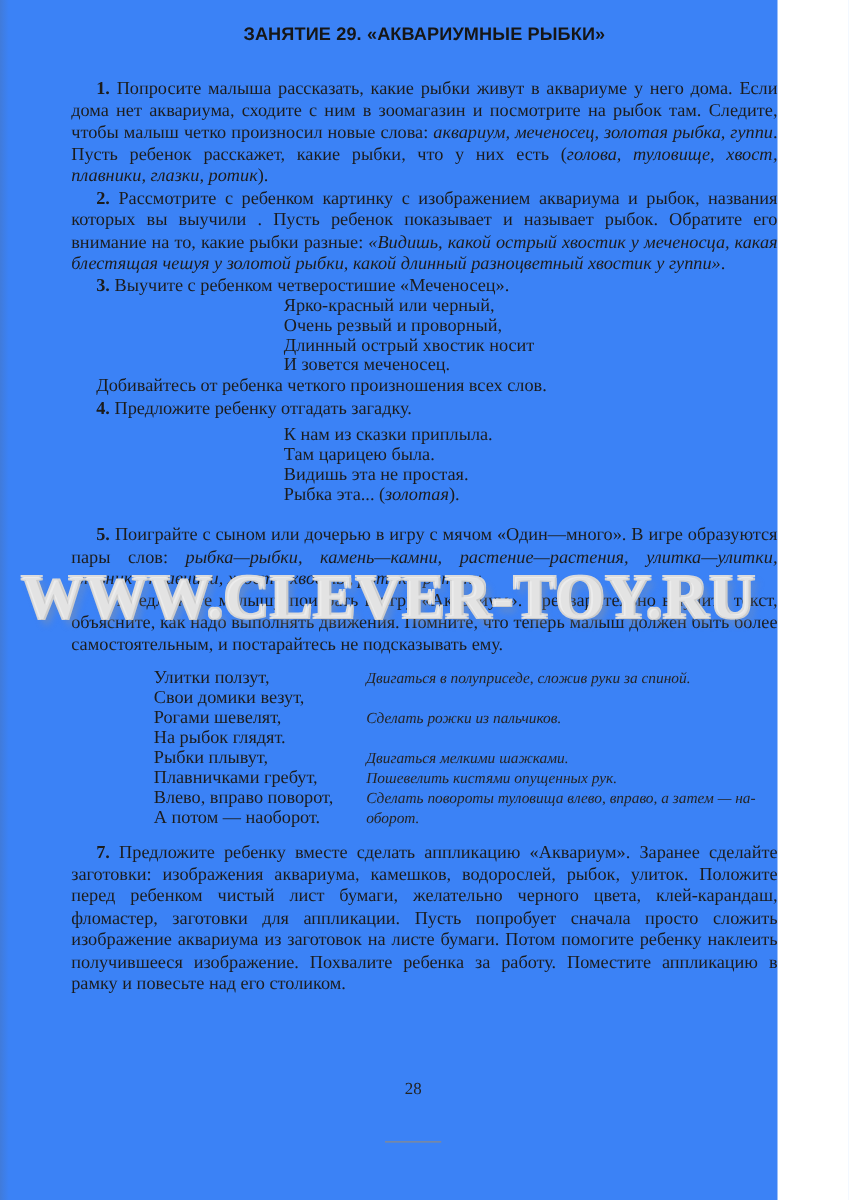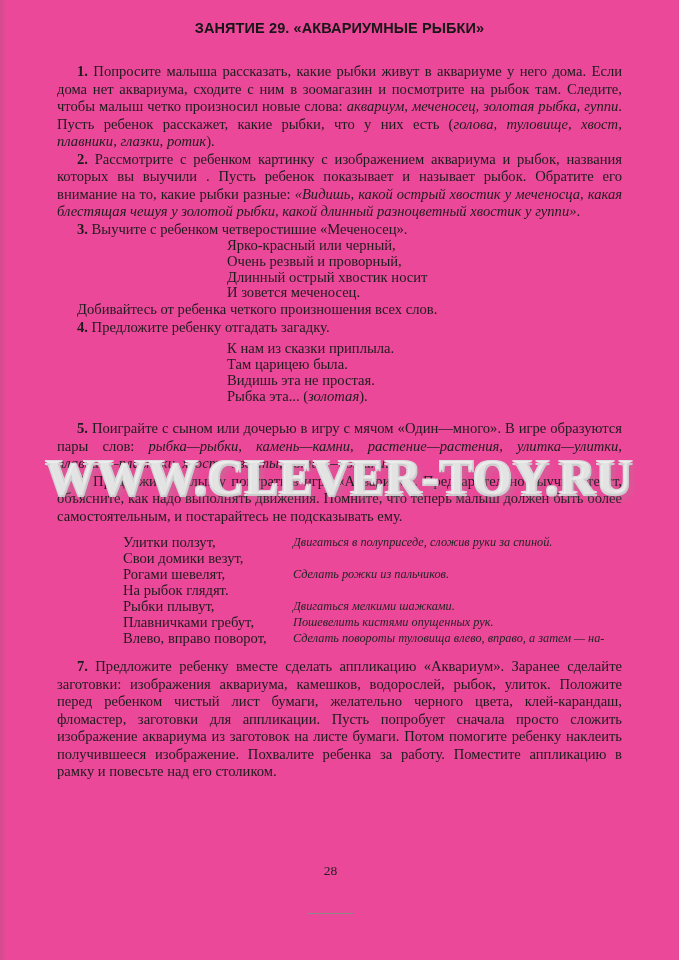--- a/index.html
+++ b/index.html
@@ -1,19 +1,19 @@
 <!DOCTYPE html>
 <html lang="ru"><head>
 <meta charset="utf-8">
 <style>
   html,body{margin:0;padding:0;background:#ffffff;}
   .page{
     position:relative;
-    width:679px;height:960px;
-    background:#ec4899;
+    width:622px;height:960px;
+    background:#3b82f6;
     font-family:"Liberation Serif", serif;
     color:#1c1c1c;
     overflow:hidden;
   }
   .scan-edge{
     position:absolute;left:0;top:0;bottom:0;width:7px;
     background:linear-gradient(to right, rgba(90,90,90,0.18), rgba(90,90,90,0));
     pointer-events:none;
   }
   .content{position:absolute;left:57px;top:0;width:565px;}
@@ -149,20 +149,24 @@
           <span class="gmove">Двигаться мелкими шажками.</span>
         </div>
       <div class="grow">
           <span class="gline">Плавничками гребут,</span>
           <span class="gmove">Пошевелить кистями опущенных рук.</span>
         </div>
       <div class="grow">
           <span class="gline">Влево, вправо поворот,</span>
           <span class="gmove">Сделать повороты туловища влево, вправо, а затем — на-</span>
         </div>
+      <div class="grow">
+          <span class="gline">А потом — наоборот.</span>
+          <span class="gmove">оборот.</span>
+        </div>
     </div>
 
     <p class="para p7"><b>7.</b><span> Предложите ребенку вместе сделать аппликацию «Аквариум». Заранее сделайте заготовки: изображения аквариума, камешков, водорослей, рыбок, улиток. Положите перед ребенком чистый лист бумаги, желательно черного цвета, клей-карандаш, фломастер, заготовки для аппликации. Пусть попробует сначала просто сложить изображение аквариума из заготовок на листе бумаги. Потом помогите ребенку наклеить получившееся изображение. Похвалите ребенка за работу. Поместите аппликацию в рамку и повесьте над его столиком.</span></p>
 
   </div>
 
   <div class="watermark">WWW.CLEVER-TOY.RU</div>
 
   <div class="footer-rule"></div>
   <div class="page-number">28</div>

